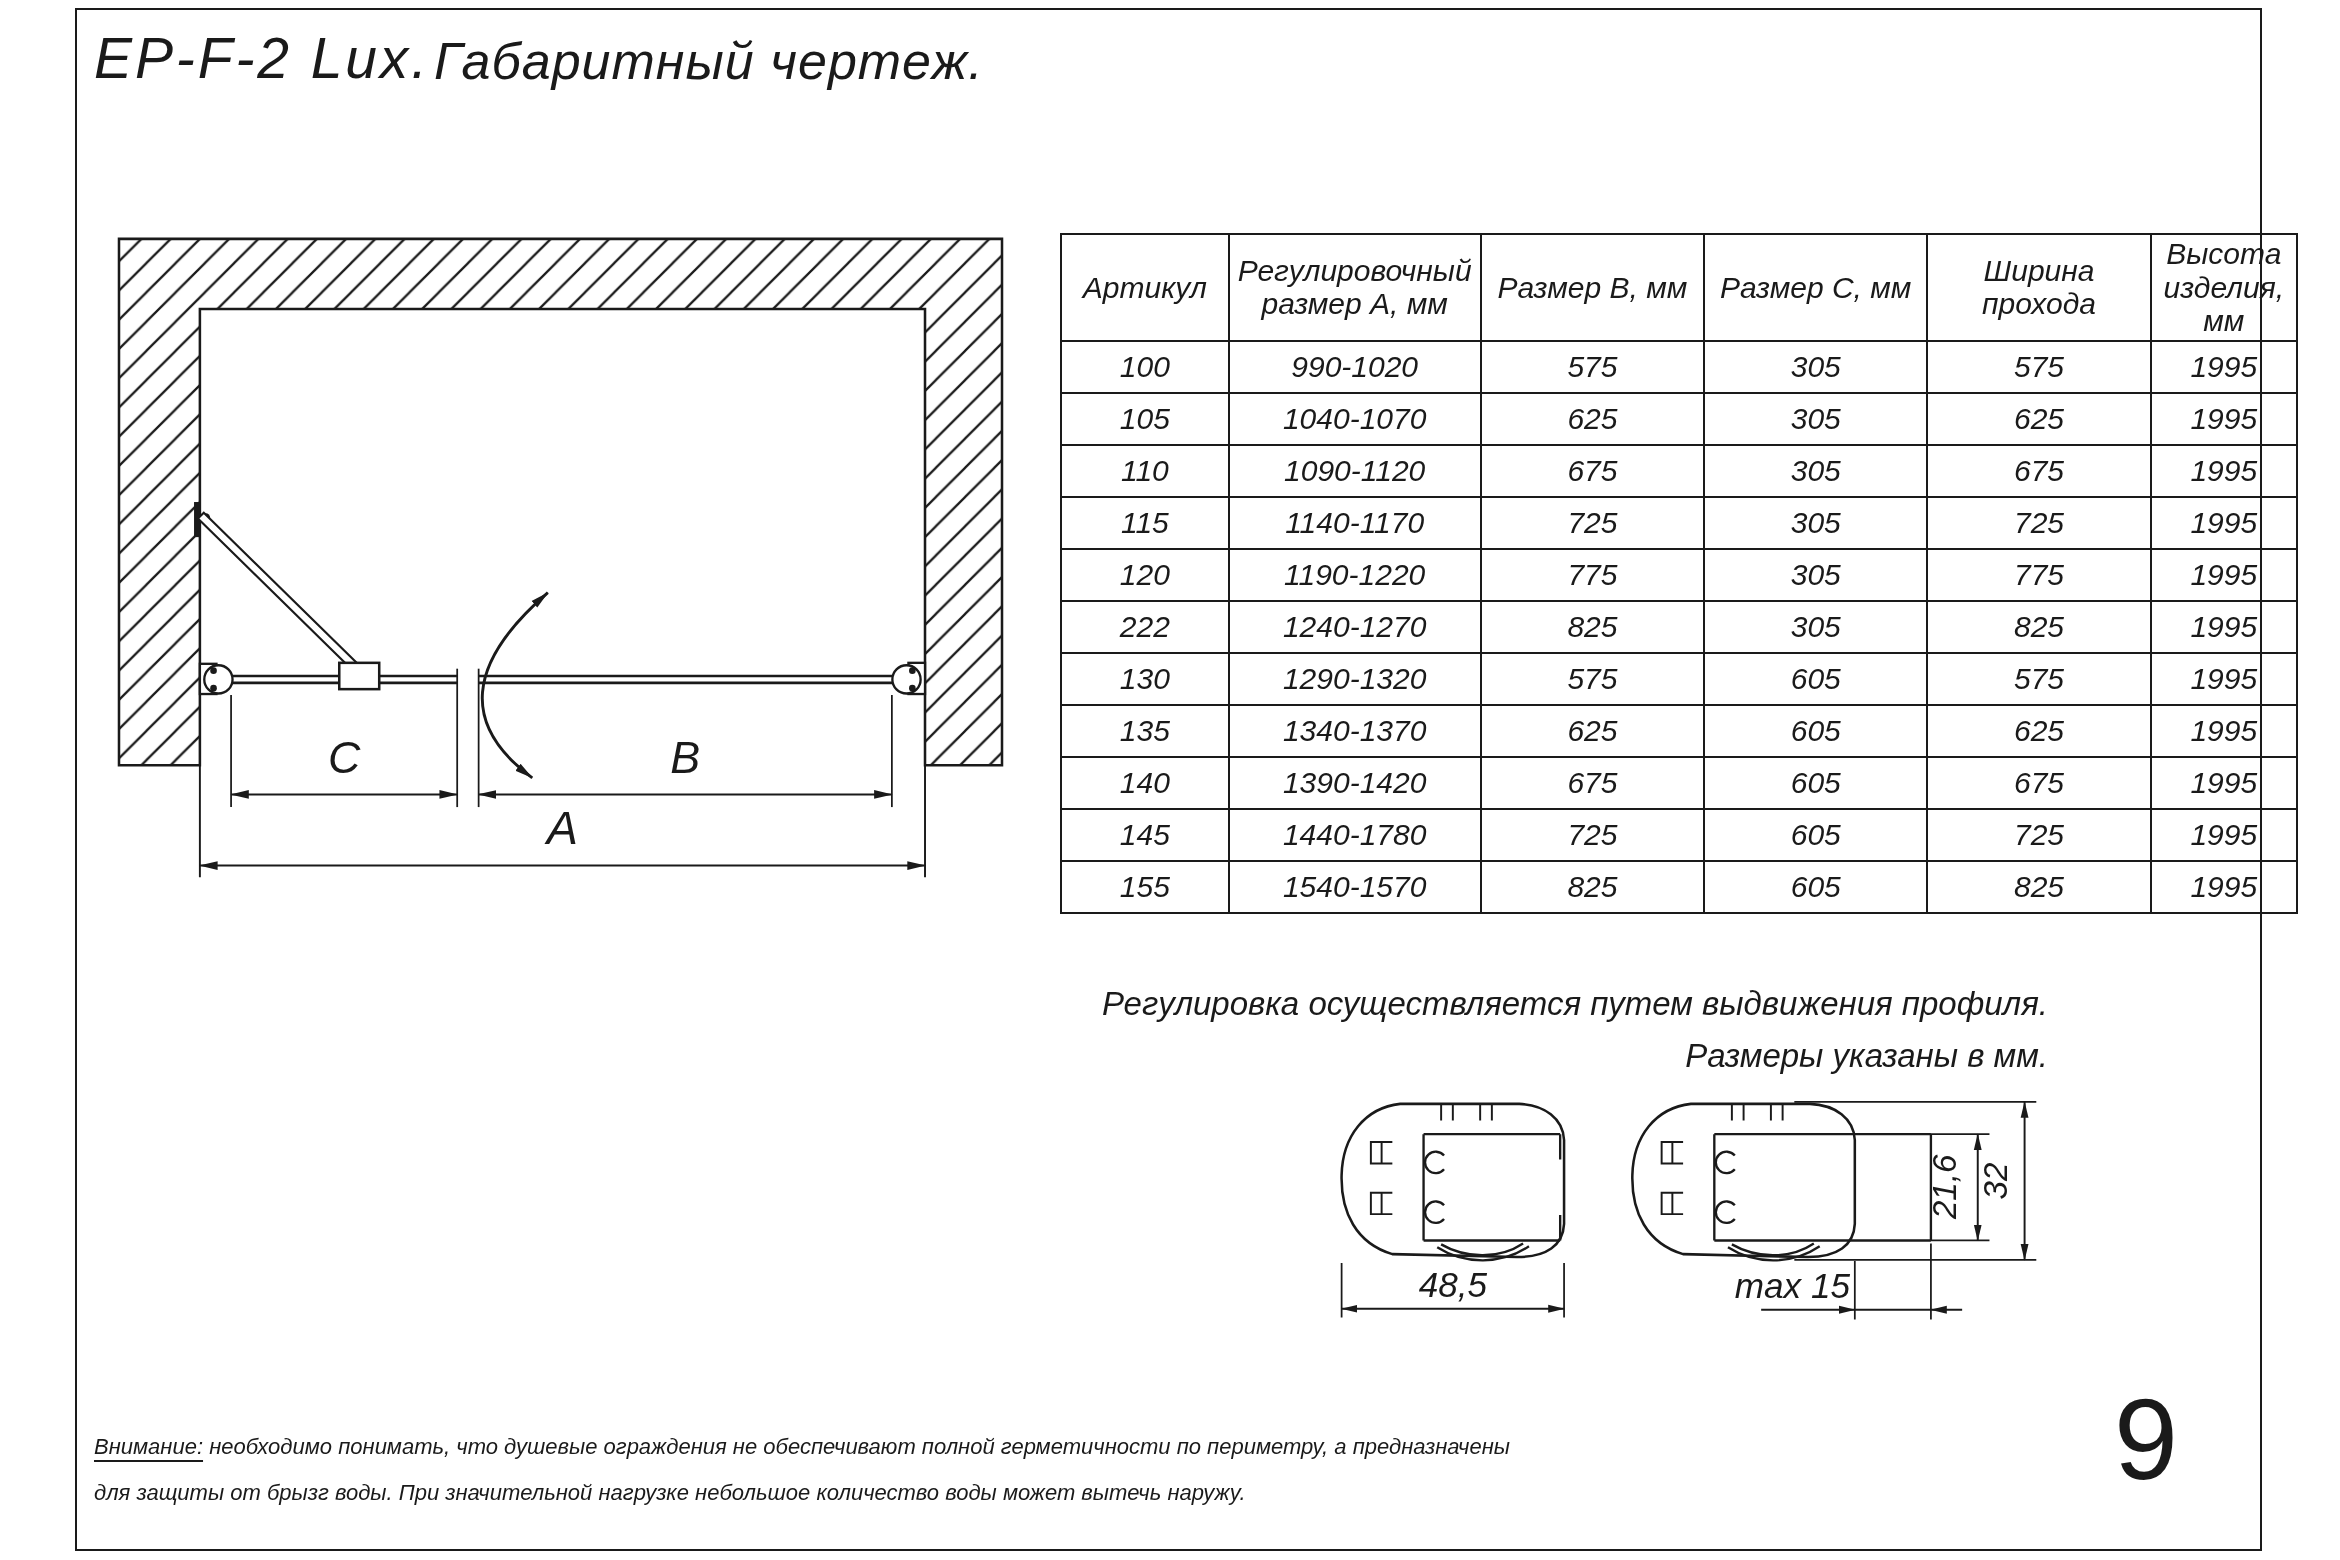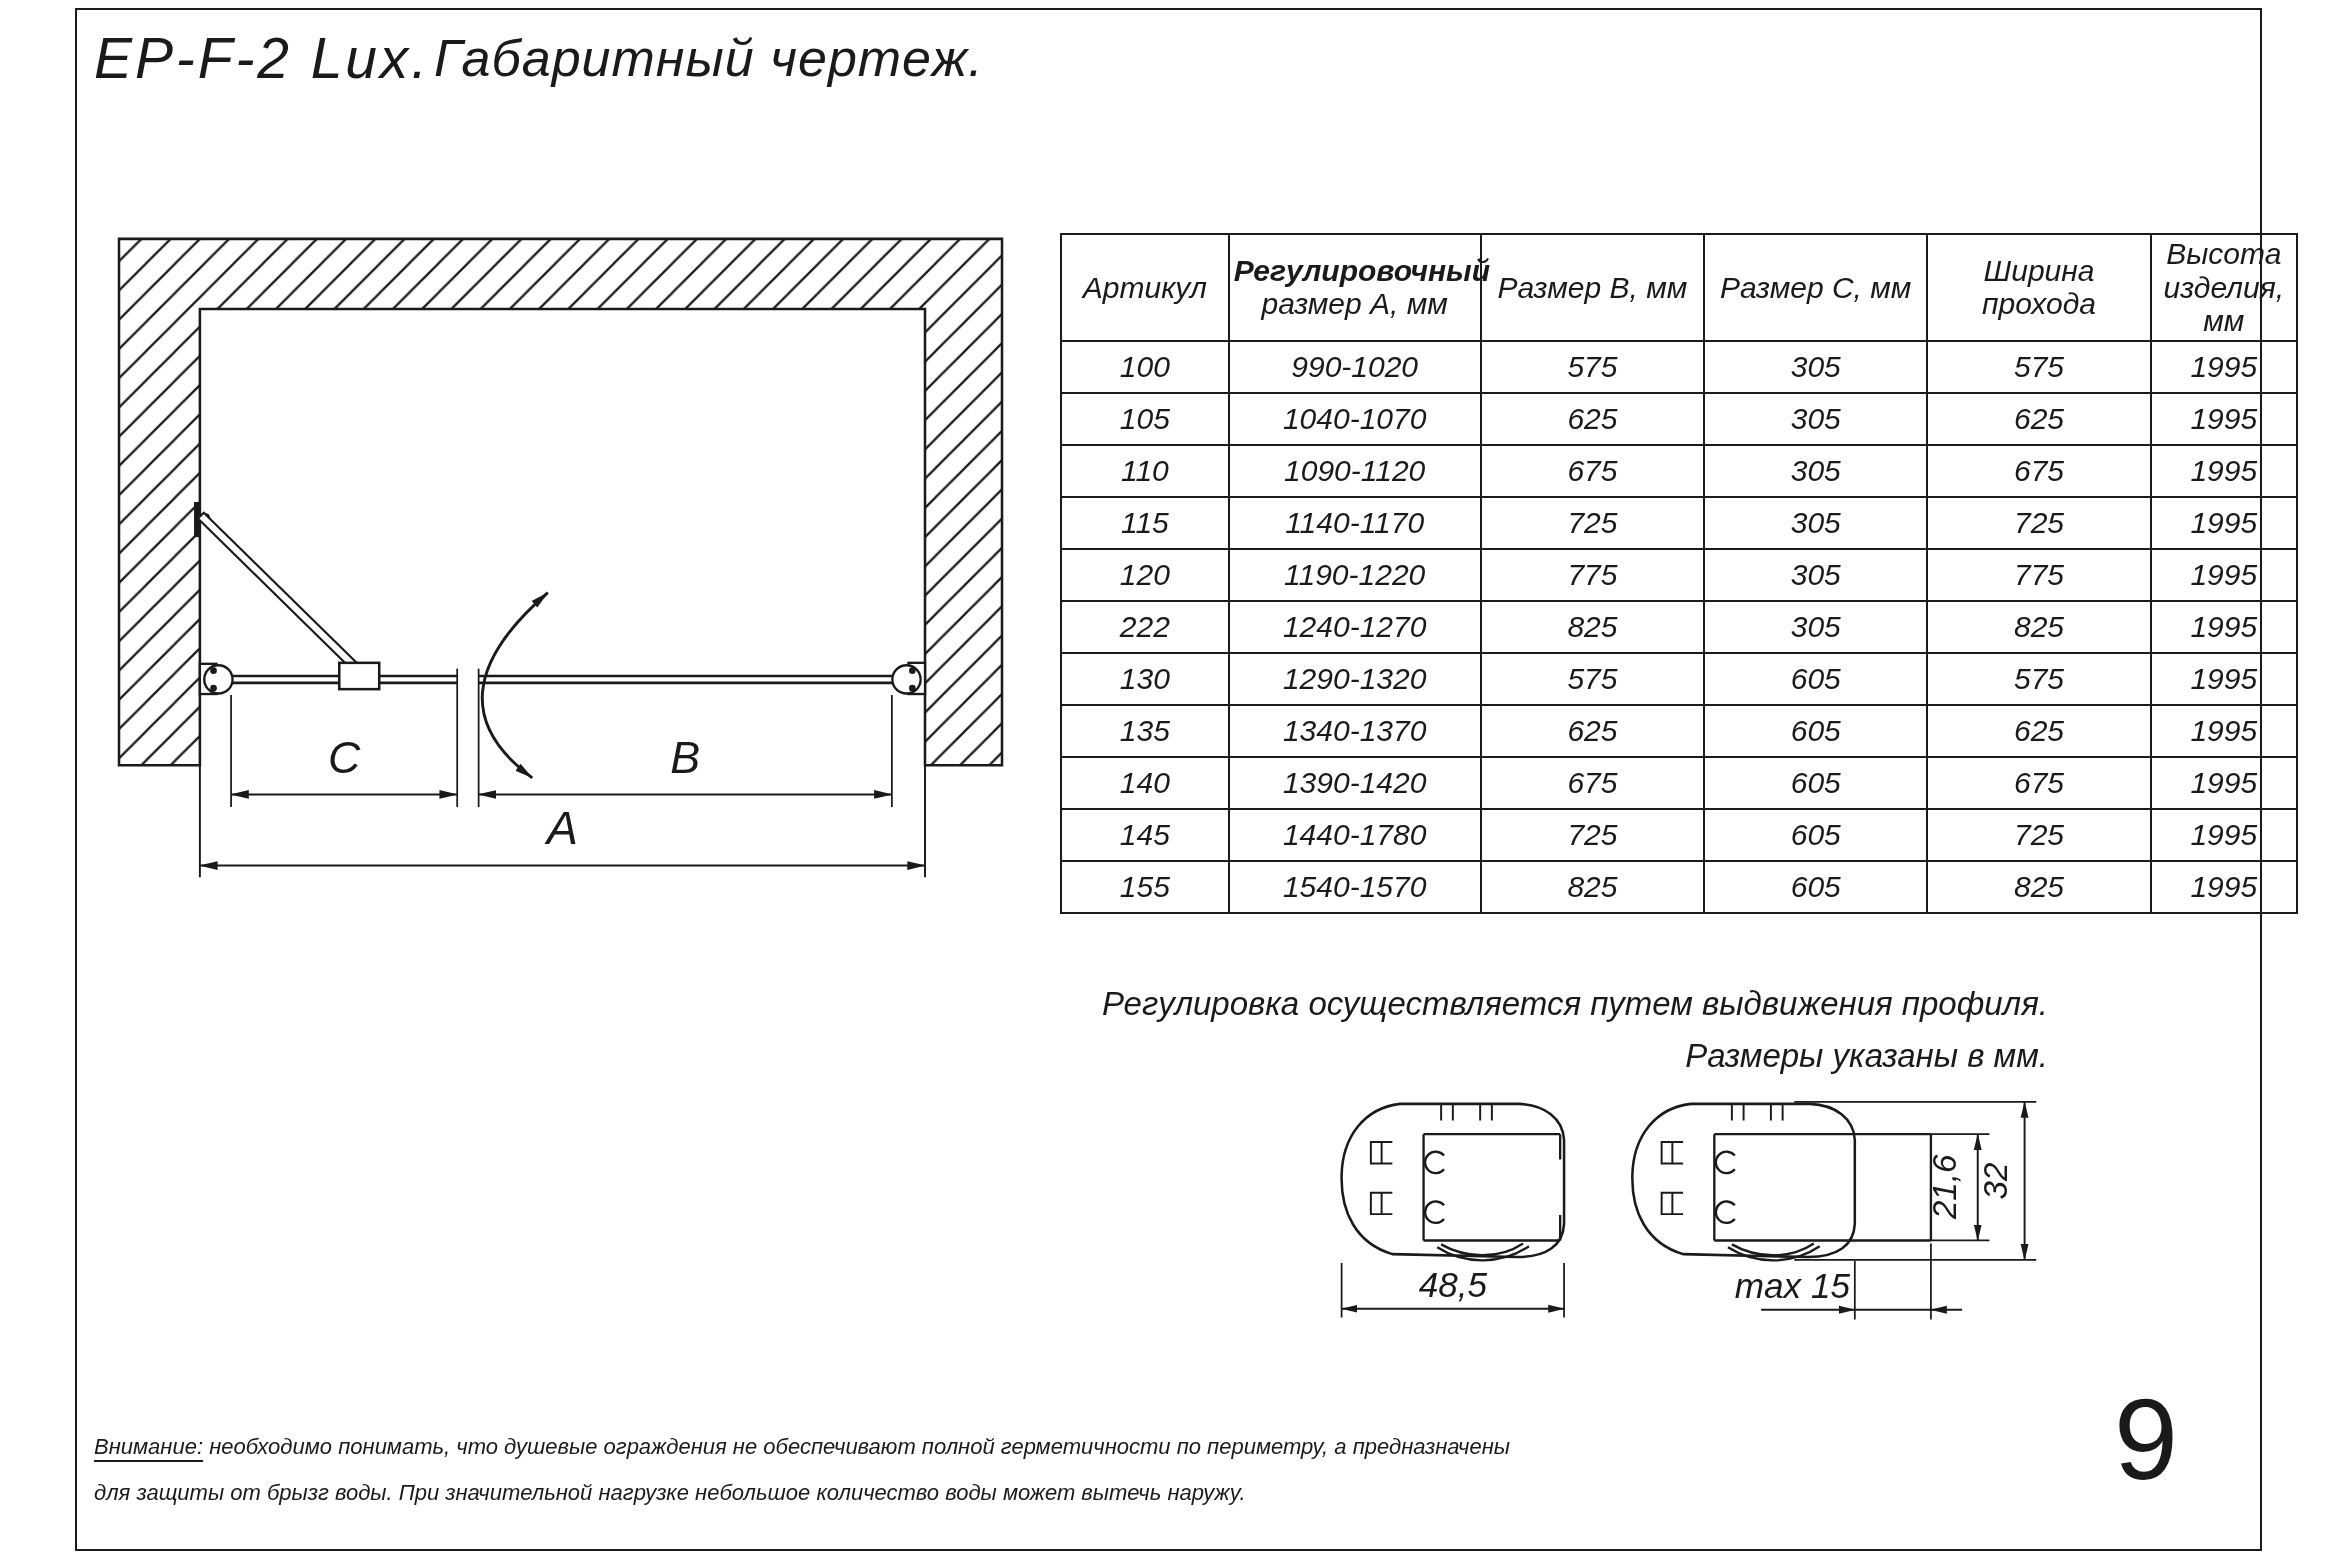--- a/index.html
+++ b/index.html
@@ -1,35 +1,35 @@
 <!DOCTYPE html>
 <html><head>
 <meta charset="utf-8">
 <style>
   html,body{margin:0;padding:0;background:#e8e8e8;}
   #canvas{position:relative;width:2341px;height:1560px;background:#ffffff;overflow:hidden;
           font-family:"Liberation Sans",sans-serif;color:#1a1a1a;}
   #frame{position:absolute;left:75px;top:7.8px;width:2187px;height:1543px;
          border:2.9px solid #1a1a1a;box-sizing:border-box;}
   
-  #title-row{position:absolute;left:94px;top:25px;display:flex;align-items:center;white-space:nowrap;}
+  #title-row{position:absolute;left:94px;top:25px;display:flex;align-items:flex-end;white-space:nowrap;}
   #title-model{font-size:57px;font-style:italic;letter-spacing:2.9px;}
   #title-sub{font-size:52px;font-style:italic;letter-spacing:1px;margin-left:4px;}
   
   #plan-svg{position:absolute;left:117px;top:234px;}
   #profiles-svg{position:absolute;left:1326px;top:1058px;}
   
   #spec-table{position:absolute;left:1060px;top:233px;width:1175px;border-collapse:collapse;
               table-layout:fixed;font-style:italic;}
   #spec-table th,#spec-table td{border:2px solid #1a1a1a;text-align:center;vertical-align:middle;
               padding:2px 3.9px;line-height:1.12;}
   #spec-table thead th{height:92px;font-size:30px;font-weight:normal;border-bottom:2.9px solid #1a1a1a;}
   #spec-table td{height:46px;font-size:30px;}
   #spec-table .outer{border:2.9px solid #1a1a1a;}
-  .hdr-bold{font-weight:bold;}
+  .hdr-bold{font-weight:normal;}
   
   #notes{position:absolute;right:293px;top:978px;text-align:right;font-style:italic;
          font-size:33px;line-height:52px;white-space:nowrap;}
   
   #warning{position:absolute;left:94px;top:1424px;font-style:italic;font-size:22px;
            line-height:46px;white-space:nowrap;}
   #warning .u{text-decoration:underline;text-underline-offset:5.9px;}
   
   #page-number{position:absolute;left:2114px;top:1373px;font-size:115px;font-weight:500;
                font-style:normal;letter-spacing:0;}

